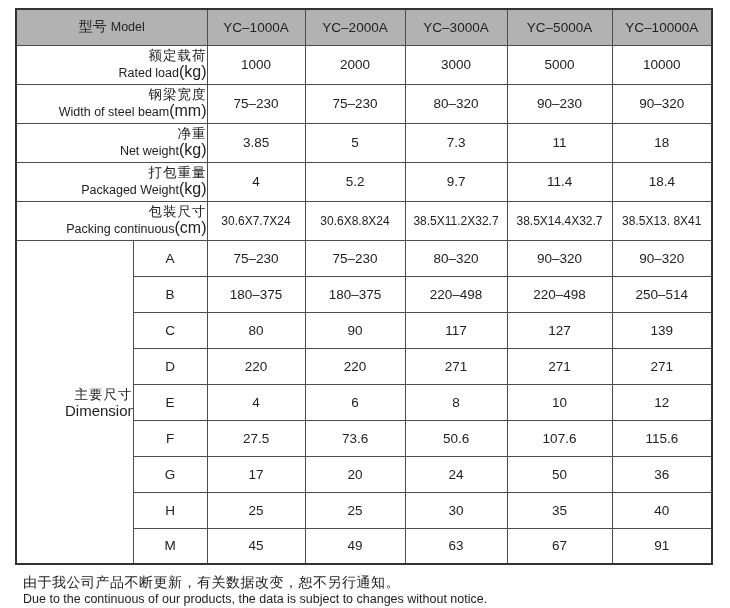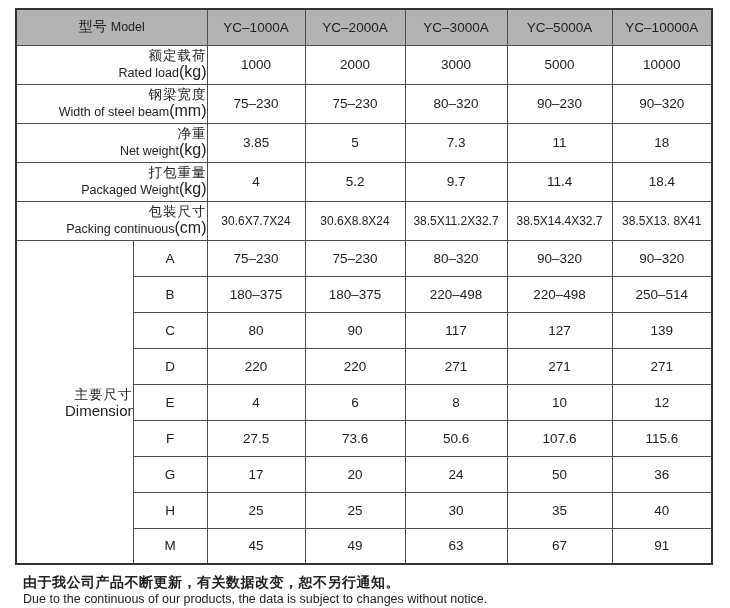--- a/index.html
+++ b/index.html
@@ -55,21 +55,21 @@
     padding-left: 48px;
   }
   .dims-label .zh { font-size: 13.5px; letter-spacing: 1px; line-height: 17px; }
   .dims-label .en { font-size: 15px; line-height: 15px; }
   td.letter-cell {
     text-align: center;
     vertical-align: middle;
     font-size: 13.5px;
   }
   .footer { margin: 9px 0 0 8px; }
-  .footer-zh { font-size: 14px; font-weight: bold; letter-spacing: 0.5px; line-height: 17px; }
+  .footer-zh { font-size: 14px; font-weight: normal; letter-spacing: 0.5px; line-height: 17px; }
   .footer-en { font-size: 12.5px; line-height: 14px; margin-top: 1px; }
 </style>
 </head>
 <body>
 
 <div class="sheet">
   <table class="spec-table">
     <colgroup>
       <col style="width:117px">
         <col style="width:74px">

